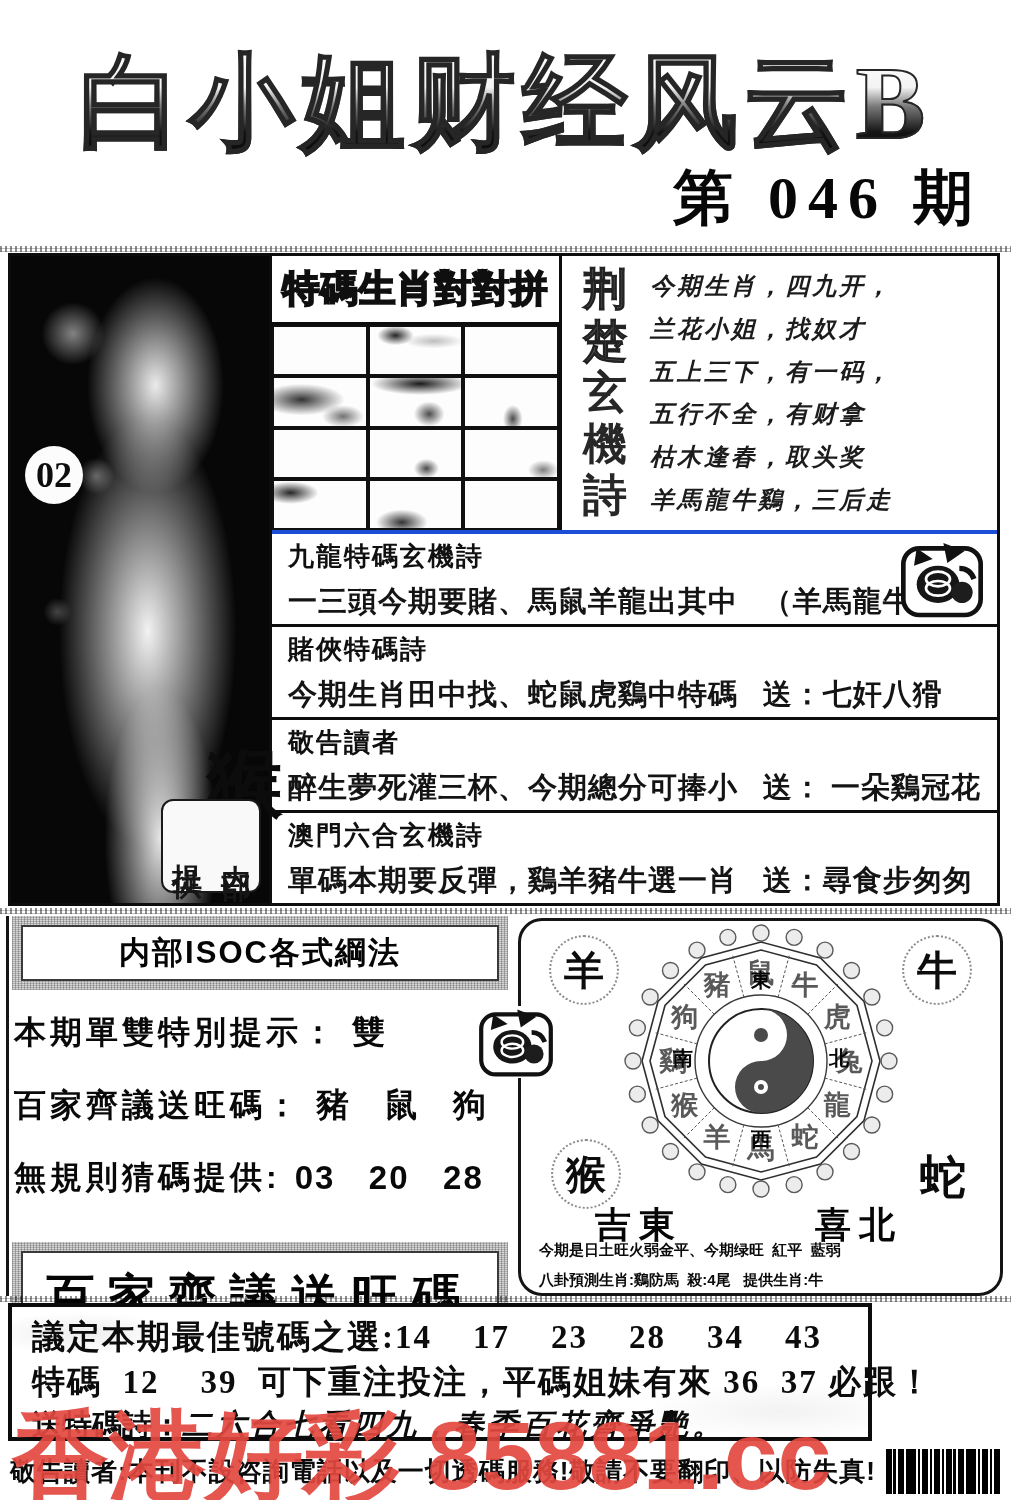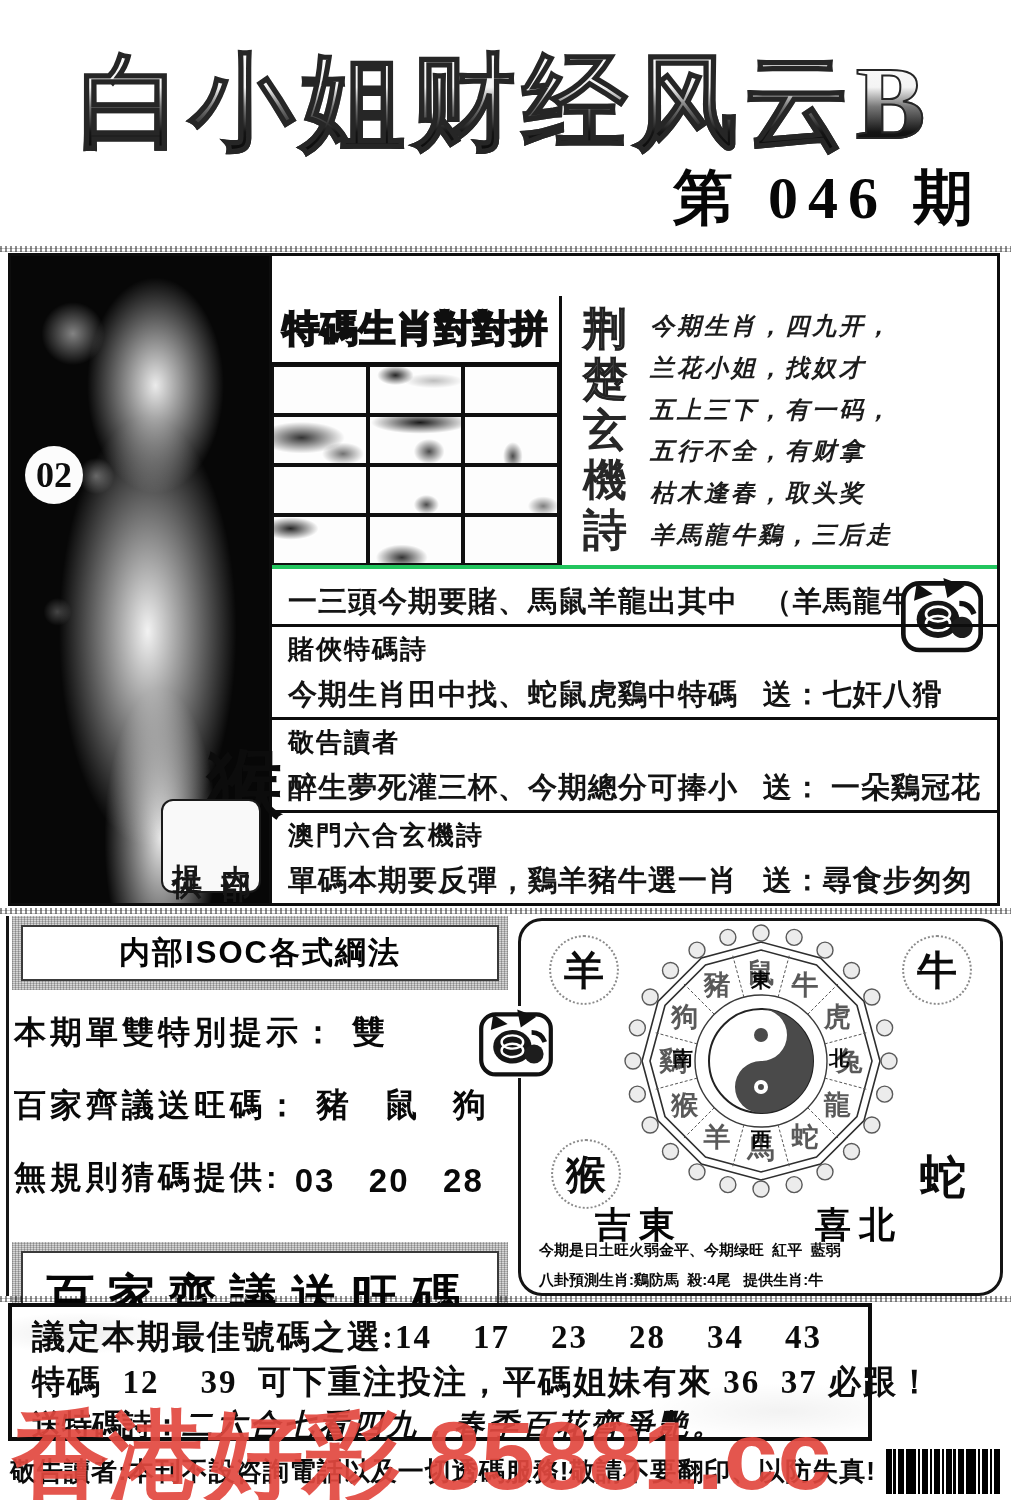--- a/index.html
+++ b/index.html
@@ -37,21 +37,21 @@
   .ball-02{left:14px;top:190px;}
   .ball-31{left:270px;top:124px;}
   .photo-zodiac{position:absolute;left:196px;top:478px;font-family:"Liberation Serif",serif;
     font-weight:bold;font-size:76px;color:#0c0c0c;}
   .provide-box{position:absolute;right:8px;bottom:10px;width:96px;height:90px;border-radius:12px;
     background:#f9f9f9;border:2px solid #1a1a1a;display:flex;align-items:center;justify-content:center;gap:8px;}
   .provide-box span{writing-mode:vertical-rl;font-family:"Liberation Serif",serif;
     font-weight:bold;font-size:30px;letter-spacing:6px;color:#161616;}
 
   .top-right{flex:1;display:flex;flex-direction:column;}
-  .top-row{height:298px;display:flex;border-bottom:4px solid #22c55e;box-sizing:border-box;margin-top:40px;}
+  .top-row{height:298px;display:flex;border-bottom:4px solid #1d4ed8;box-sizing:border-box;}
 
   .match-table{width:290px;border-right:3px solid #0d0d0d;box-sizing:border-box;display:flex;flex-direction:column;}
   .match-header{height:66px;border-bottom:3px solid #0d0d0d;display:flex;align-items:center;justify-content:center;
     font-family:"Liberation Serif",serif;font-weight:bold;font-size:37px;letter-spacing:1px;
     color:#fff;-webkit-text-stroke:2px #0f0f0f;white-space:nowrap;}
   .match-grid{flex:1;display:grid;grid-template-columns:repeat(3,1fr);grid-template-rows:repeat(4,1fr);}
   .cell{position:relative;border:2px solid #101010;background:#fdfdfd;overflow:hidden;}
   .cell::after{content:"";position:absolute;inset:0;}
   .cell:nth-child(2)::after{background:radial-gradient(26px 14px at 28% 18%,rgba(0,0,0,.85),transparent 70%),radial-gradient(40px 10px at 70% 30%,rgba(0,0,0,.25),transparent 75%);}
   .cell:nth-child(4)::after{background:radial-gradient(60px 22px at 30% 45%,rgba(0,0,0,.8),transparent 72%),radial-gradient(30px 16px at 75% 80%,rgba(0,0,0,.55),transparent 70%);}
@@ -83,21 +83,21 @@
   .left-col{position:absolute;left:12px;top:916px;width:496px;}
   .band{background:
       repeating-linear-gradient(90deg,rgba(0,0,0,.22) 0 1px,transparent 1px 3px),
       repeating-linear-gradient(0deg,rgba(0,0,0,.18) 0 1px,transparent 1px 2px),#d6d6d6;
     padding:9px;}
   .band-inner{background:#fff;border:2px solid #3a3a3a;text-align:center;font-weight:bold;color:#050505;}
   .band1 .band-inner{font-size:31px;letter-spacing:2px;padding:5px 2px;white-space:nowrap;}
   .band2{margin-top:8px;}
   .band2 .band-inner{font-size:48px;letter-spacing:13px;padding:12px 2px;white-space:nowrap;}
   .isoc-rows{padding:20px 2px 6px;}
-  .isoc-row{display:flex;align-items:flex-end;font-weight:bold;color:#090909;margin-bottom:28px;}
+  .isoc-row{display:flex;align-items:center;font-weight:bold;color:#090909;margin-bottom:28px;}
   .isoc-label{font-size:32px;letter-spacing:4px;white-space:nowrap;}
   .isoc-value{font-size:33px;letter-spacing:2px;white-space:pre;margin-left:14px;}
 
   .zodiac-panel{position:absolute;left:518px;top:918px;width:485px;height:378px;box-sizing:border-box;
     border:3px solid #141414;border-radius:24px;background:#fff;}
   .corner{position:absolute;font-family:"Liberation Serif",serif;font-weight:bold;font-size:40px;color:#0c0c0c;}
   .corner.circled{width:66px;height:66px;border:2px dotted #8a8a8a;border-radius:50%;
     display:flex;align-items:center;justify-content:center;}
   .c-yang{left:28px;top:14px;}
   .c-niu{right:28px;top:14px;}
@@ -198,20 +198,21 @@
             <div>五上三下，有一码，</div>
             <div>五行不全，有财拿</div>
             <div>枯木逢春，取头奖</div>
             <div>羊馬龍牛鷄，三后走</div>
           </div>
         </div>
       </div>
 
       <div class="sections">
         <div class="section">
+          <div class="s-title">九龍特碼玄機詩</div>
           <div class="s-line">一三頭今期要賭、馬鼠羊龍出其中   （羊馬龍牛鷄）</div>
           <svg class="money-stamp" viewBox="0 0 64 60">
             <rect x="3" y="7" width="58" height="50" rx="12" fill="#fff" stroke="#111" stroke-width="3.5"></rect>
             <path d="M13 7 L25 15 L11 20 Z" fill="#111"></path>
             <path d="M33 3 L49 9 L36 18 Z" fill="#111"></path>
             <ellipse cx="29" cy="34" rx="16" ry="14" fill="#161616"></ellipse>
             <ellipse cx="29" cy="30" rx="9" ry="5.5" fill="none" stroke="#fff" stroke-width="2"></ellipse>
             <ellipse cx="29" cy="37" rx="9" ry="5.5" fill="none" stroke="#fff" stroke-width="2"></ellipse>
             <circle cx="47" cy="40" r="8" fill="#1d1d1d"></circle>
             <path d="M45 22 q8 0 11 8" stroke="#111" stroke-width="4" fill="none"></path>

